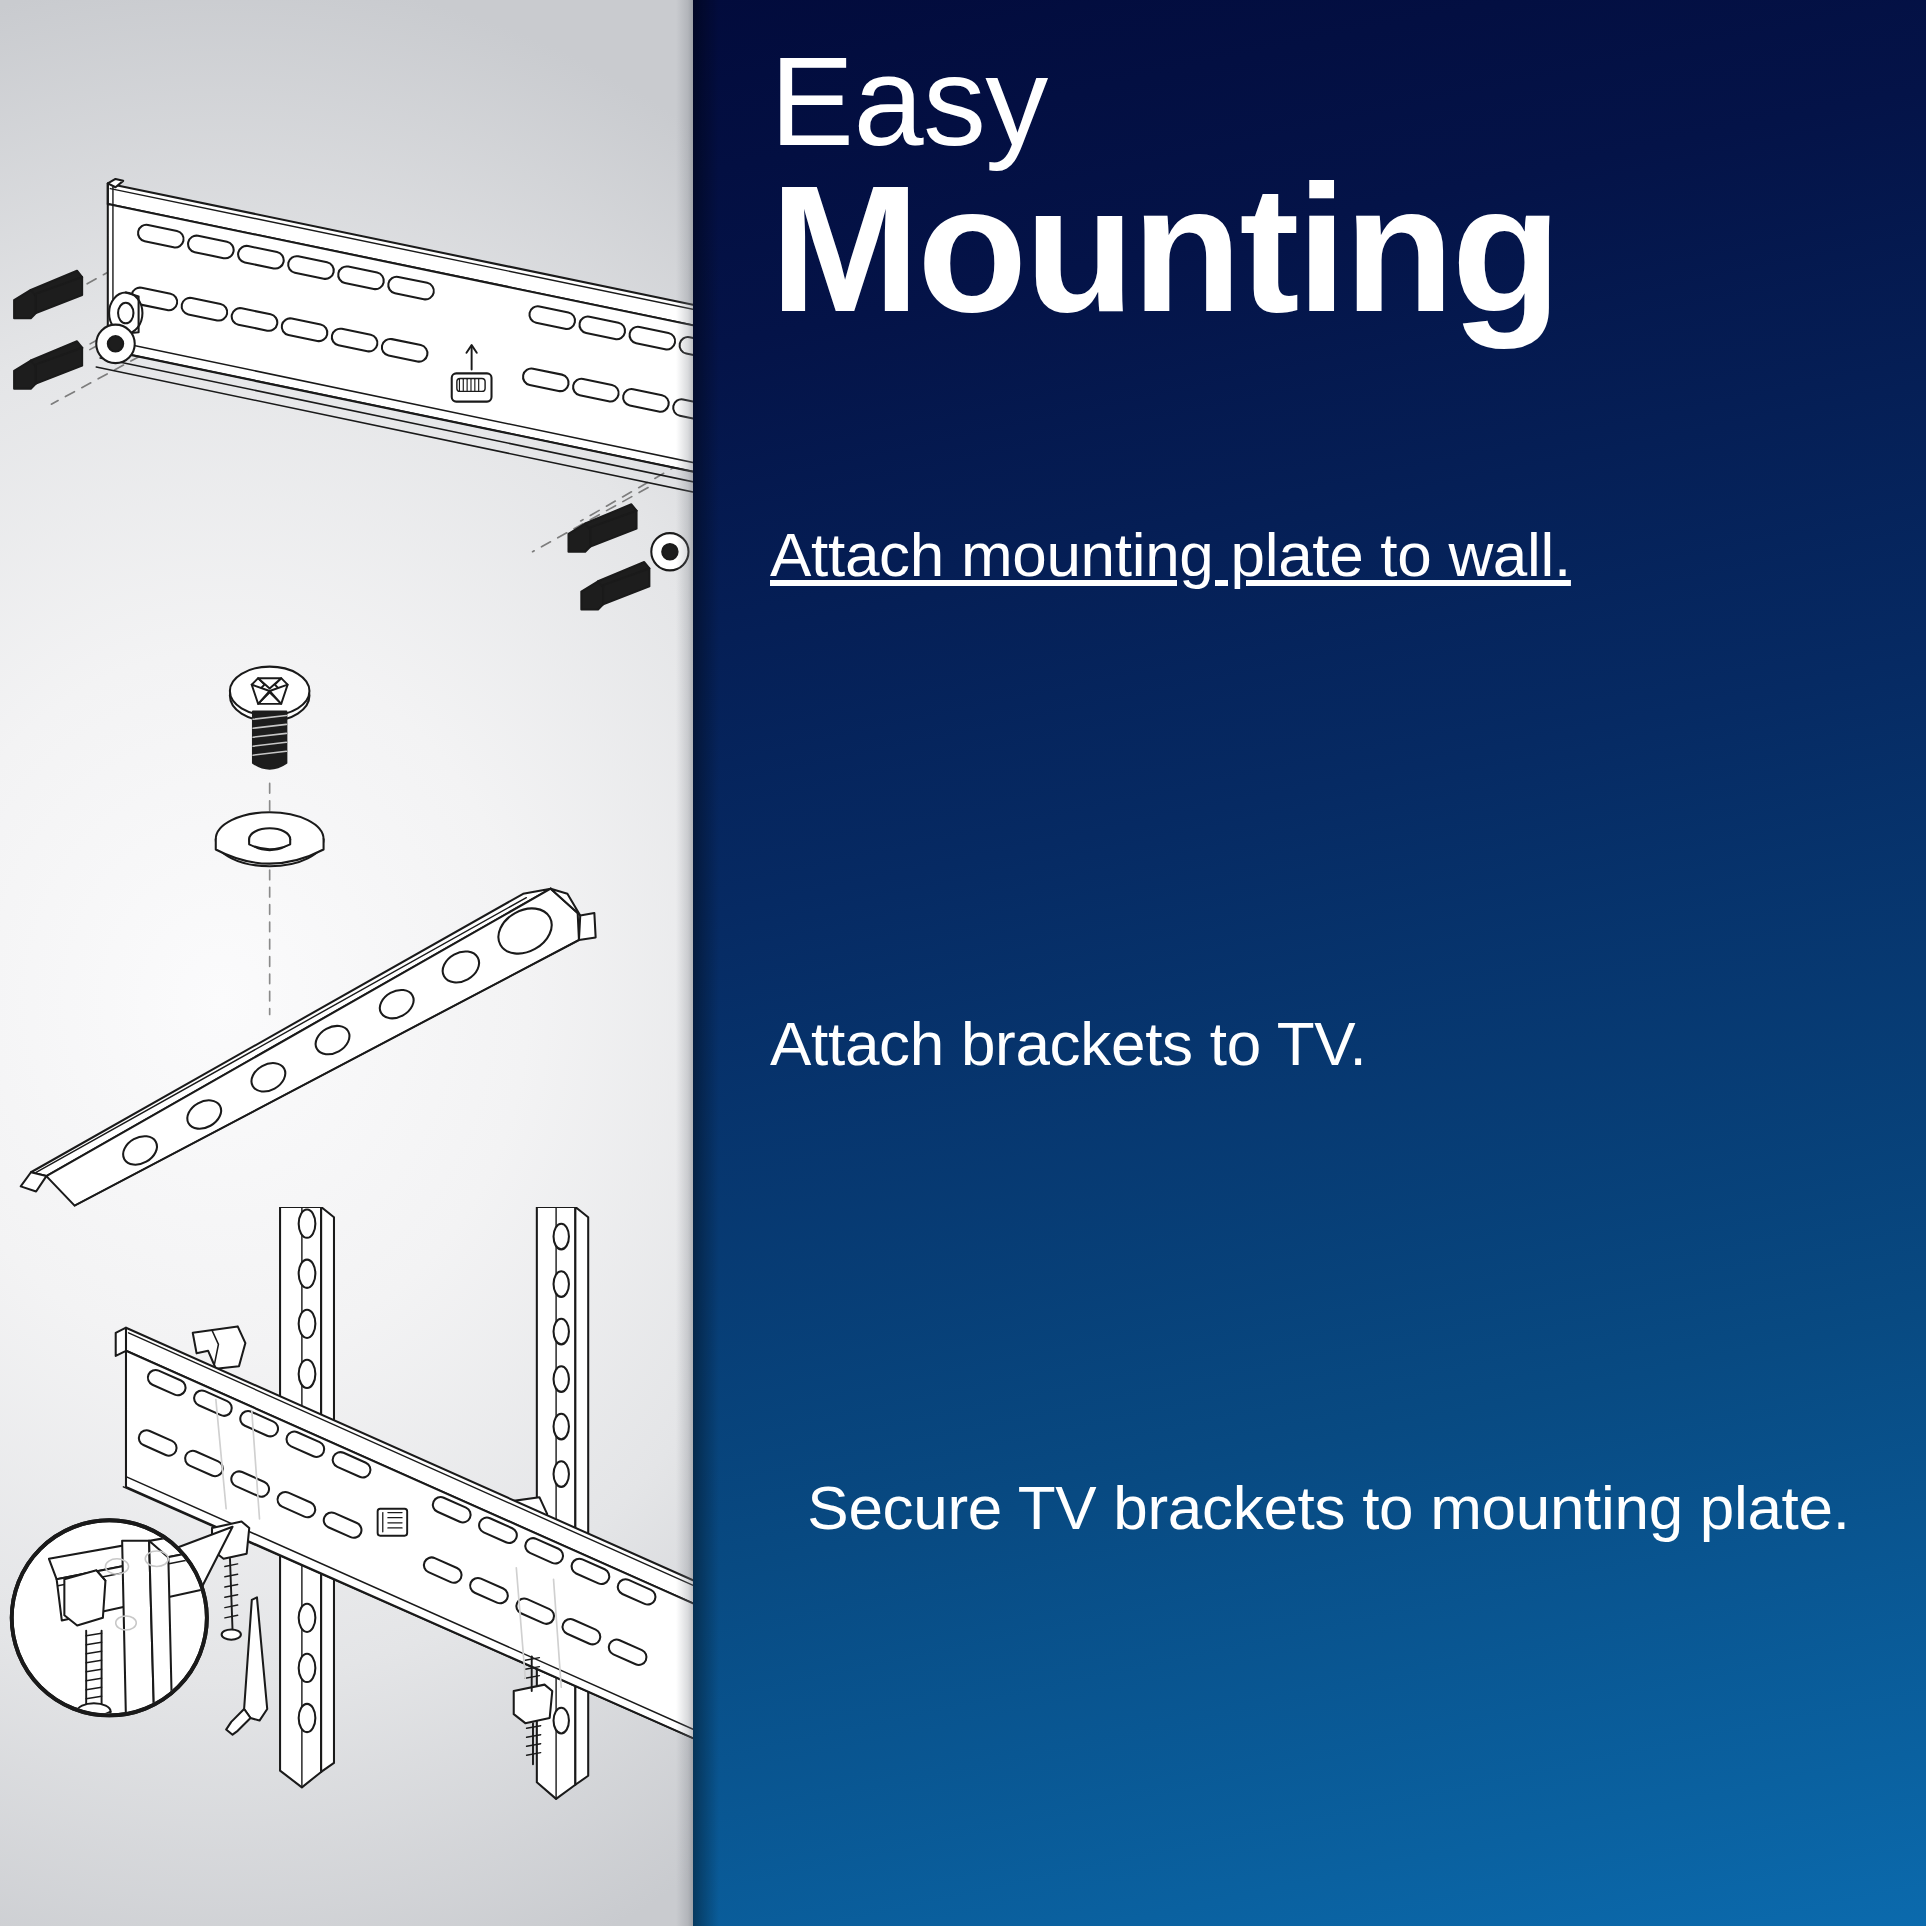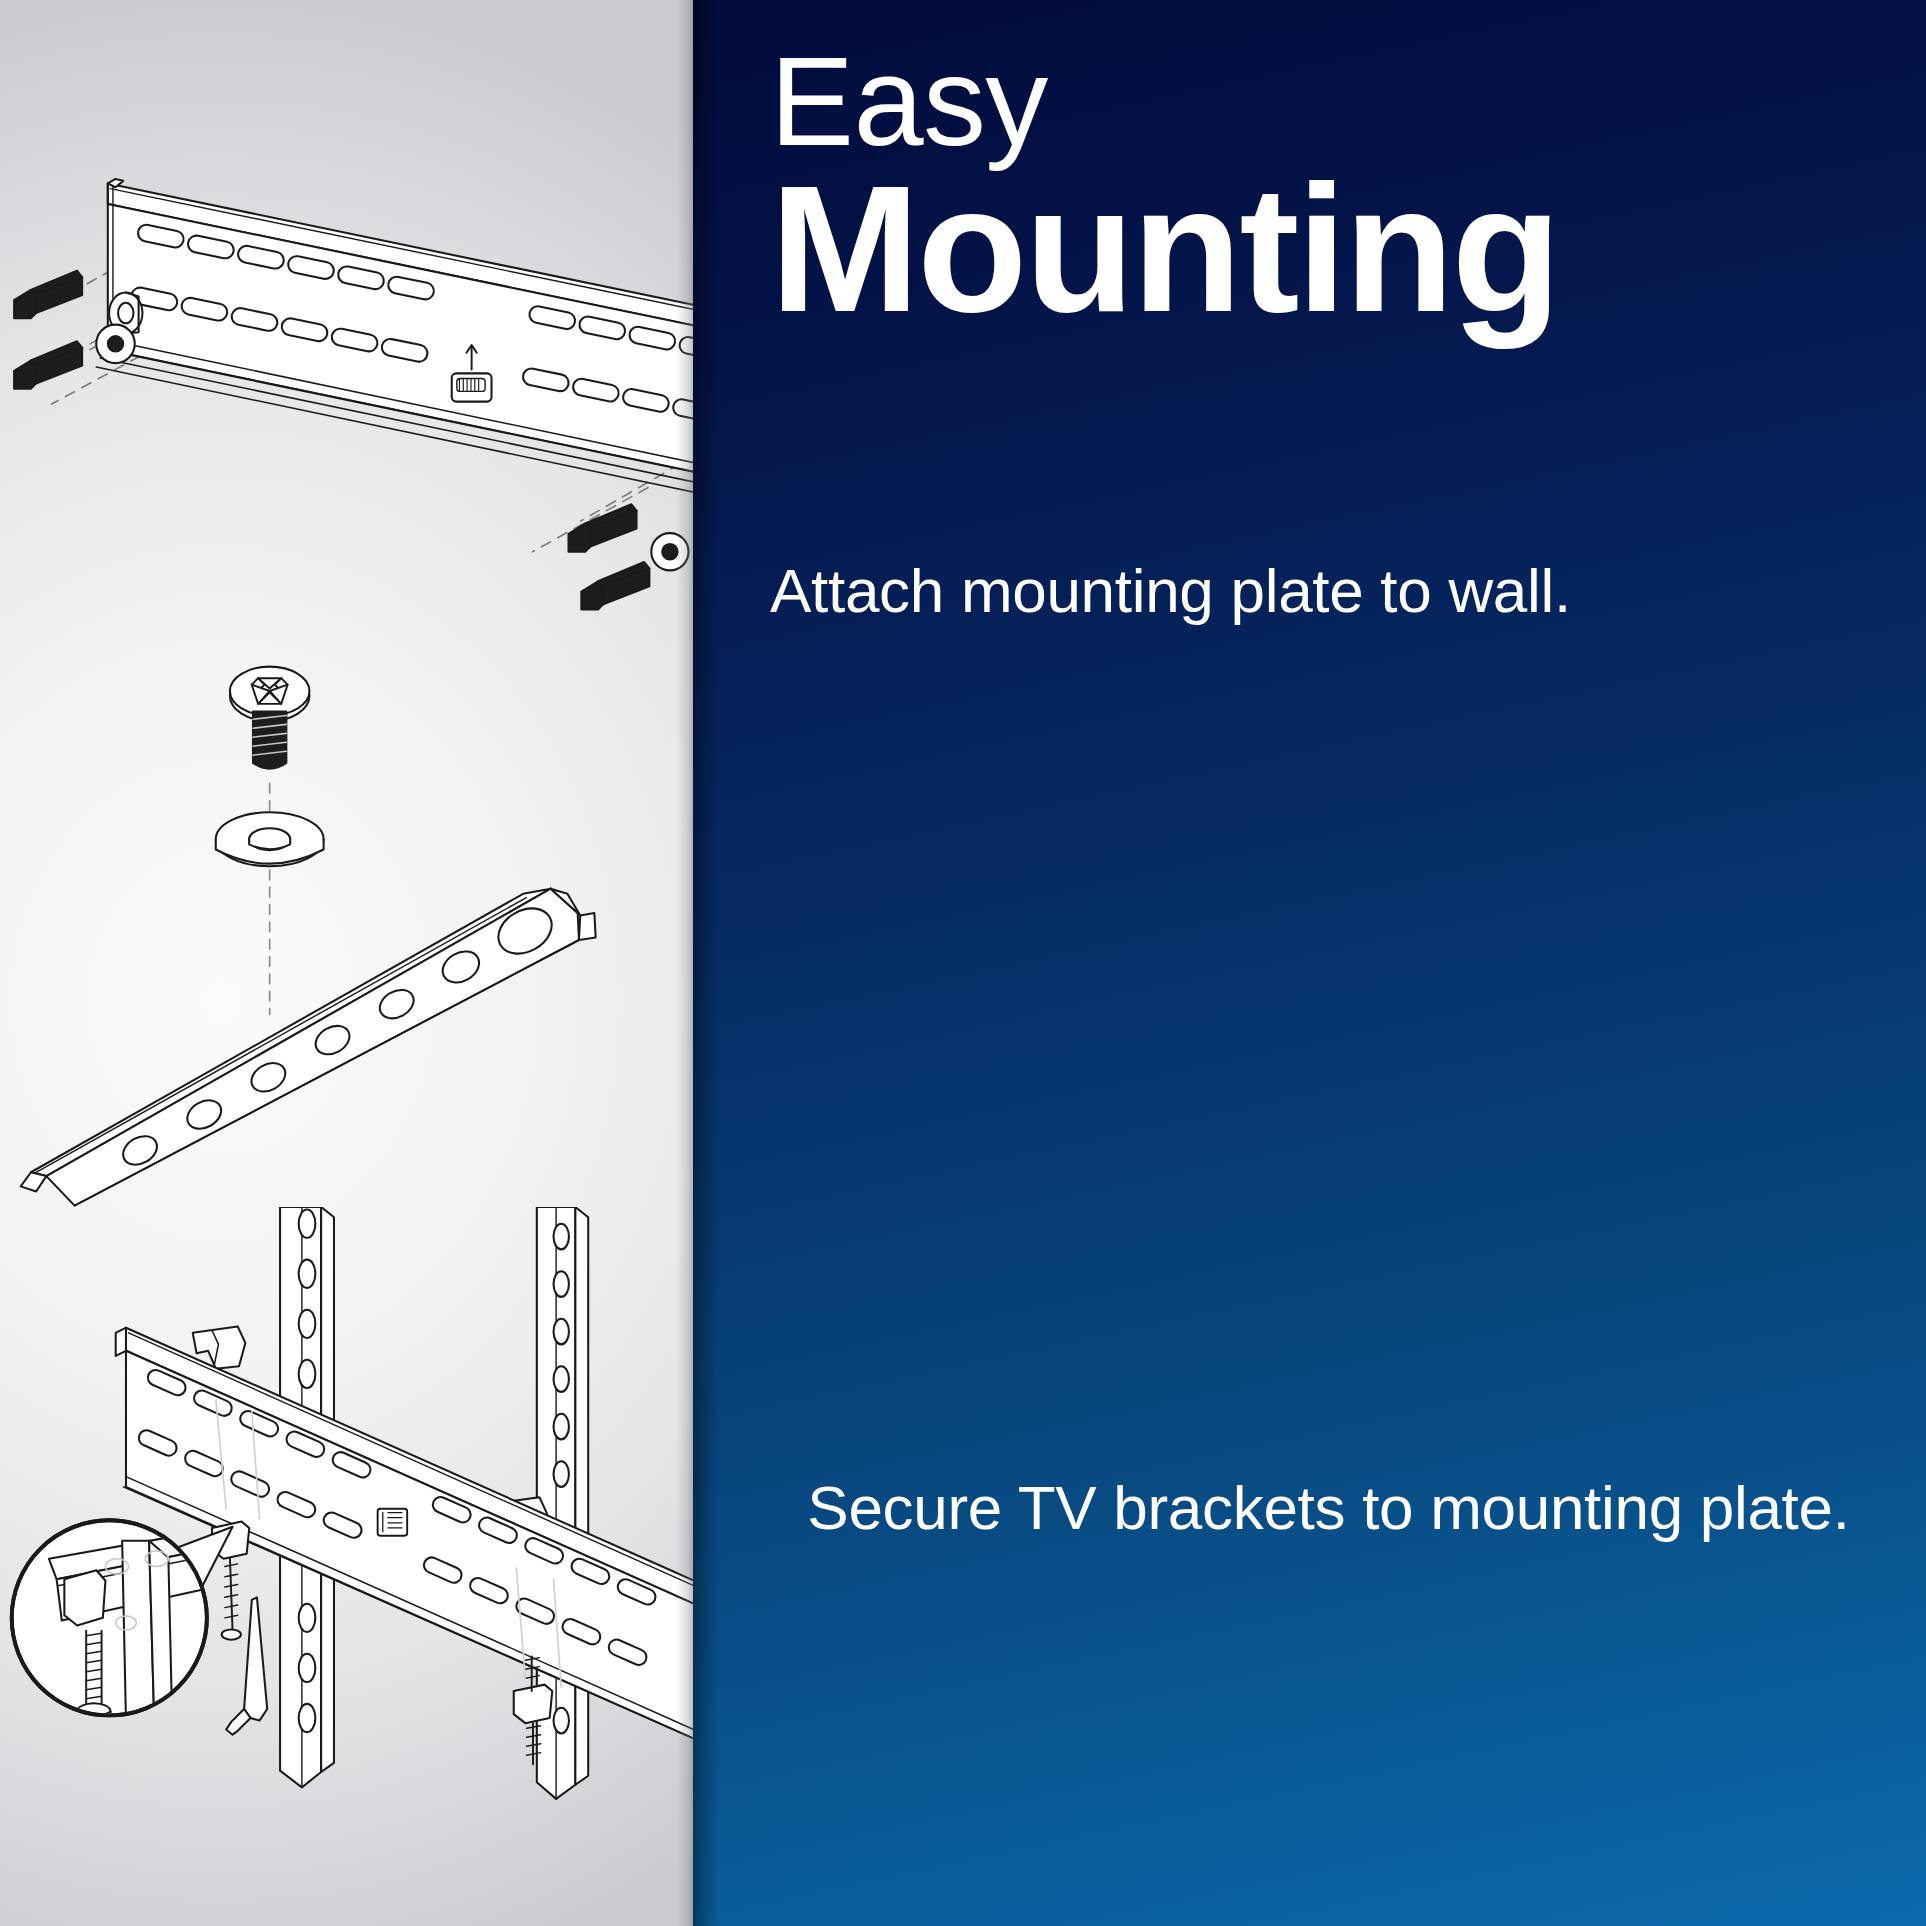--- a/index.html
+++ b/index.html
@@ -79,21 +79,21 @@
   .step-caption {
     position: absolute;
     left: 77px;
     width: 1117px;
     color: #ffffff;
     font-size: 62px;
     font-weight: 400;
     line-height: 1.16;
     letter-spacing: -0.3px;
   }
-  #caption-1 { top: 555px; }
+  #caption-1 { top: 519px; text-decoration: underline; }
   #caption-2 { top: 1008px; }
   #caption-3 { top: 1472px; text-align: center; }
 
   .illustration { position:absolute; }
   #illo-1 { left: 0px;   top: 128px;  width: 770px; height: 501px; }
   #illo-2 { left: 13px;  top: 655px; width: 616px;  height: 552px; }
   #illo-3 { left: 0px;   top: 1207px; width: 745px; height: 719px; }
   .illustration svg { display:block; width:100%; height:100%; }
 </style>
 </head>
@@ -483,19 +483,20 @@
 
   <div class="right-panel">
 
     <div class="headline">
       <span class="line1">Easy</span>
       <span class="line2">Mounting</span>
     </div>
 
     <div class="step-caption" id="caption-1">Attach mounting plate to wall.</div>
 
+    <div class="step-caption" id="caption-2">Attach brackets to TV.</div>
 
     <div class="step-caption" id="caption-3">Secure TV brackets to mounting plate.</div>
 
   </div>
 
 </div>
 
 
 </body></html>

